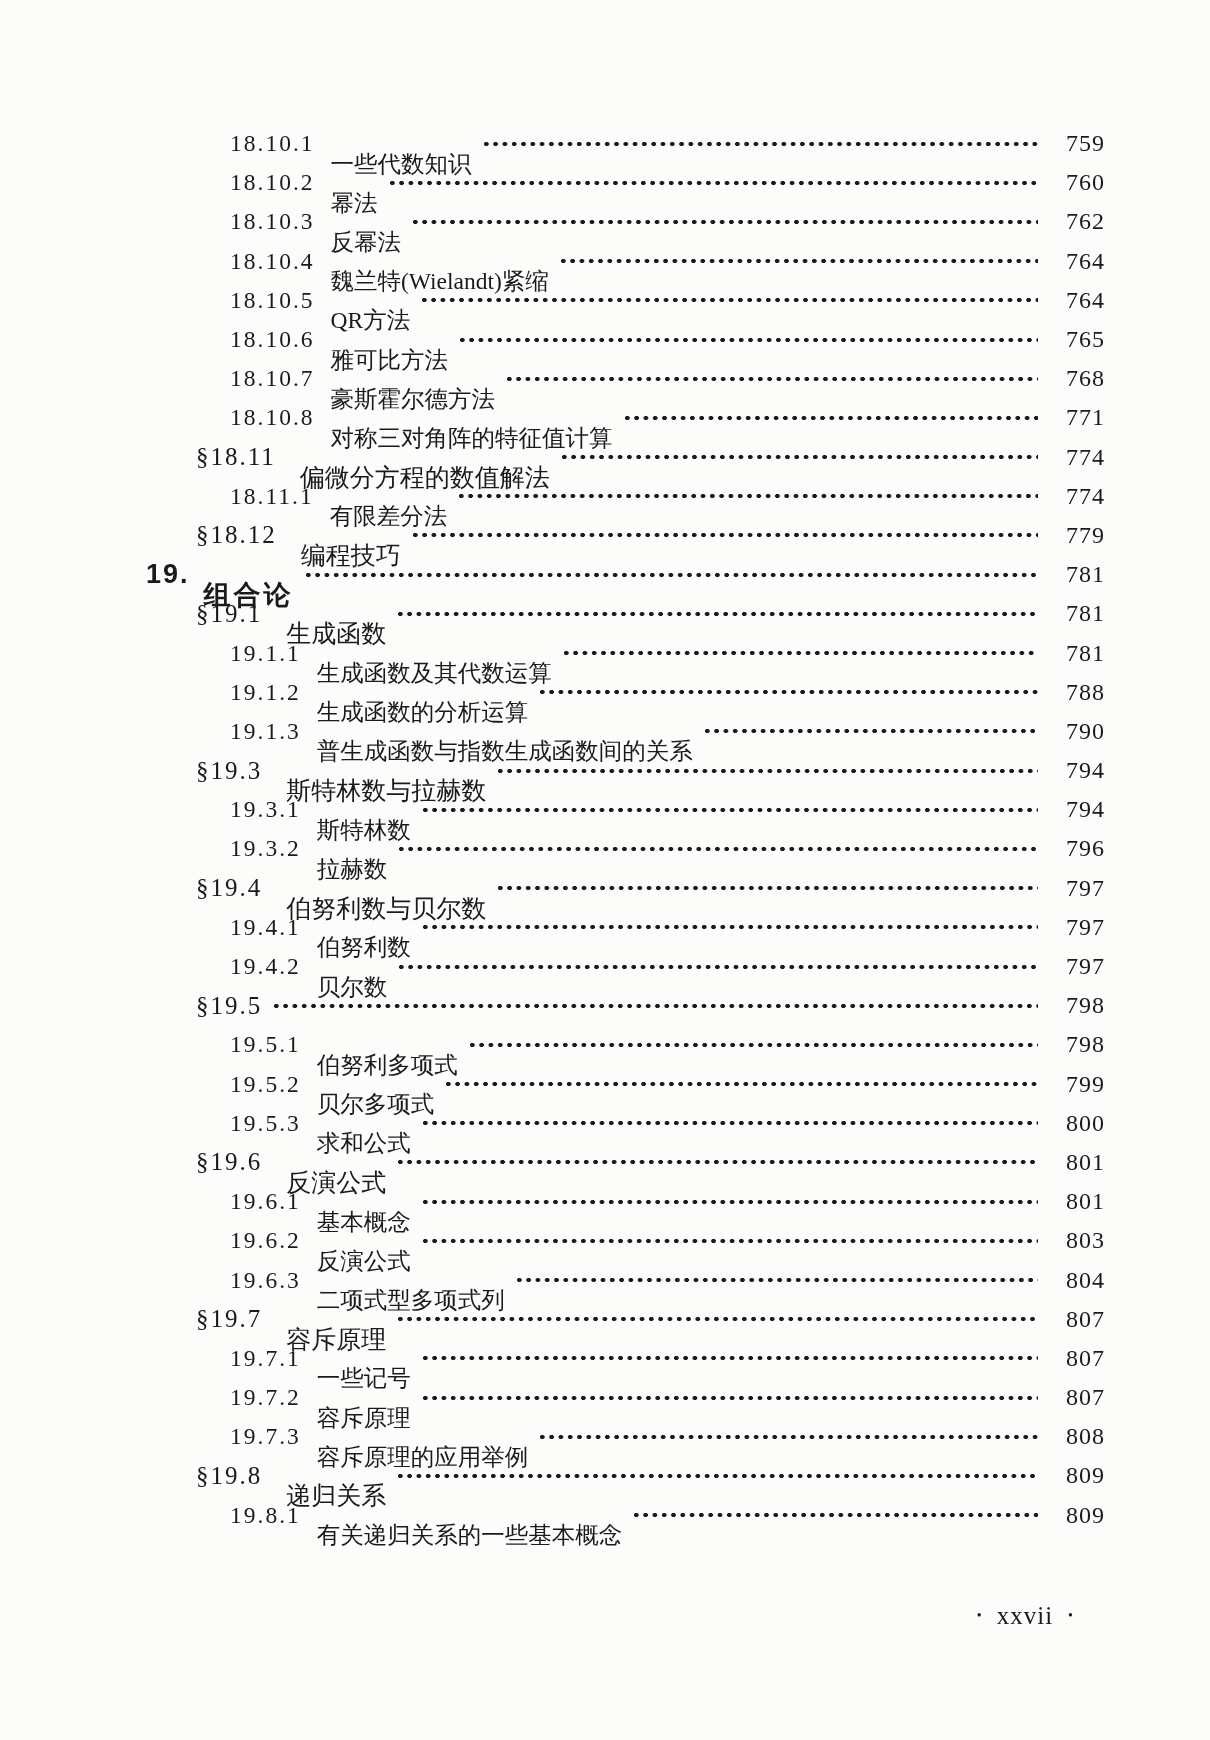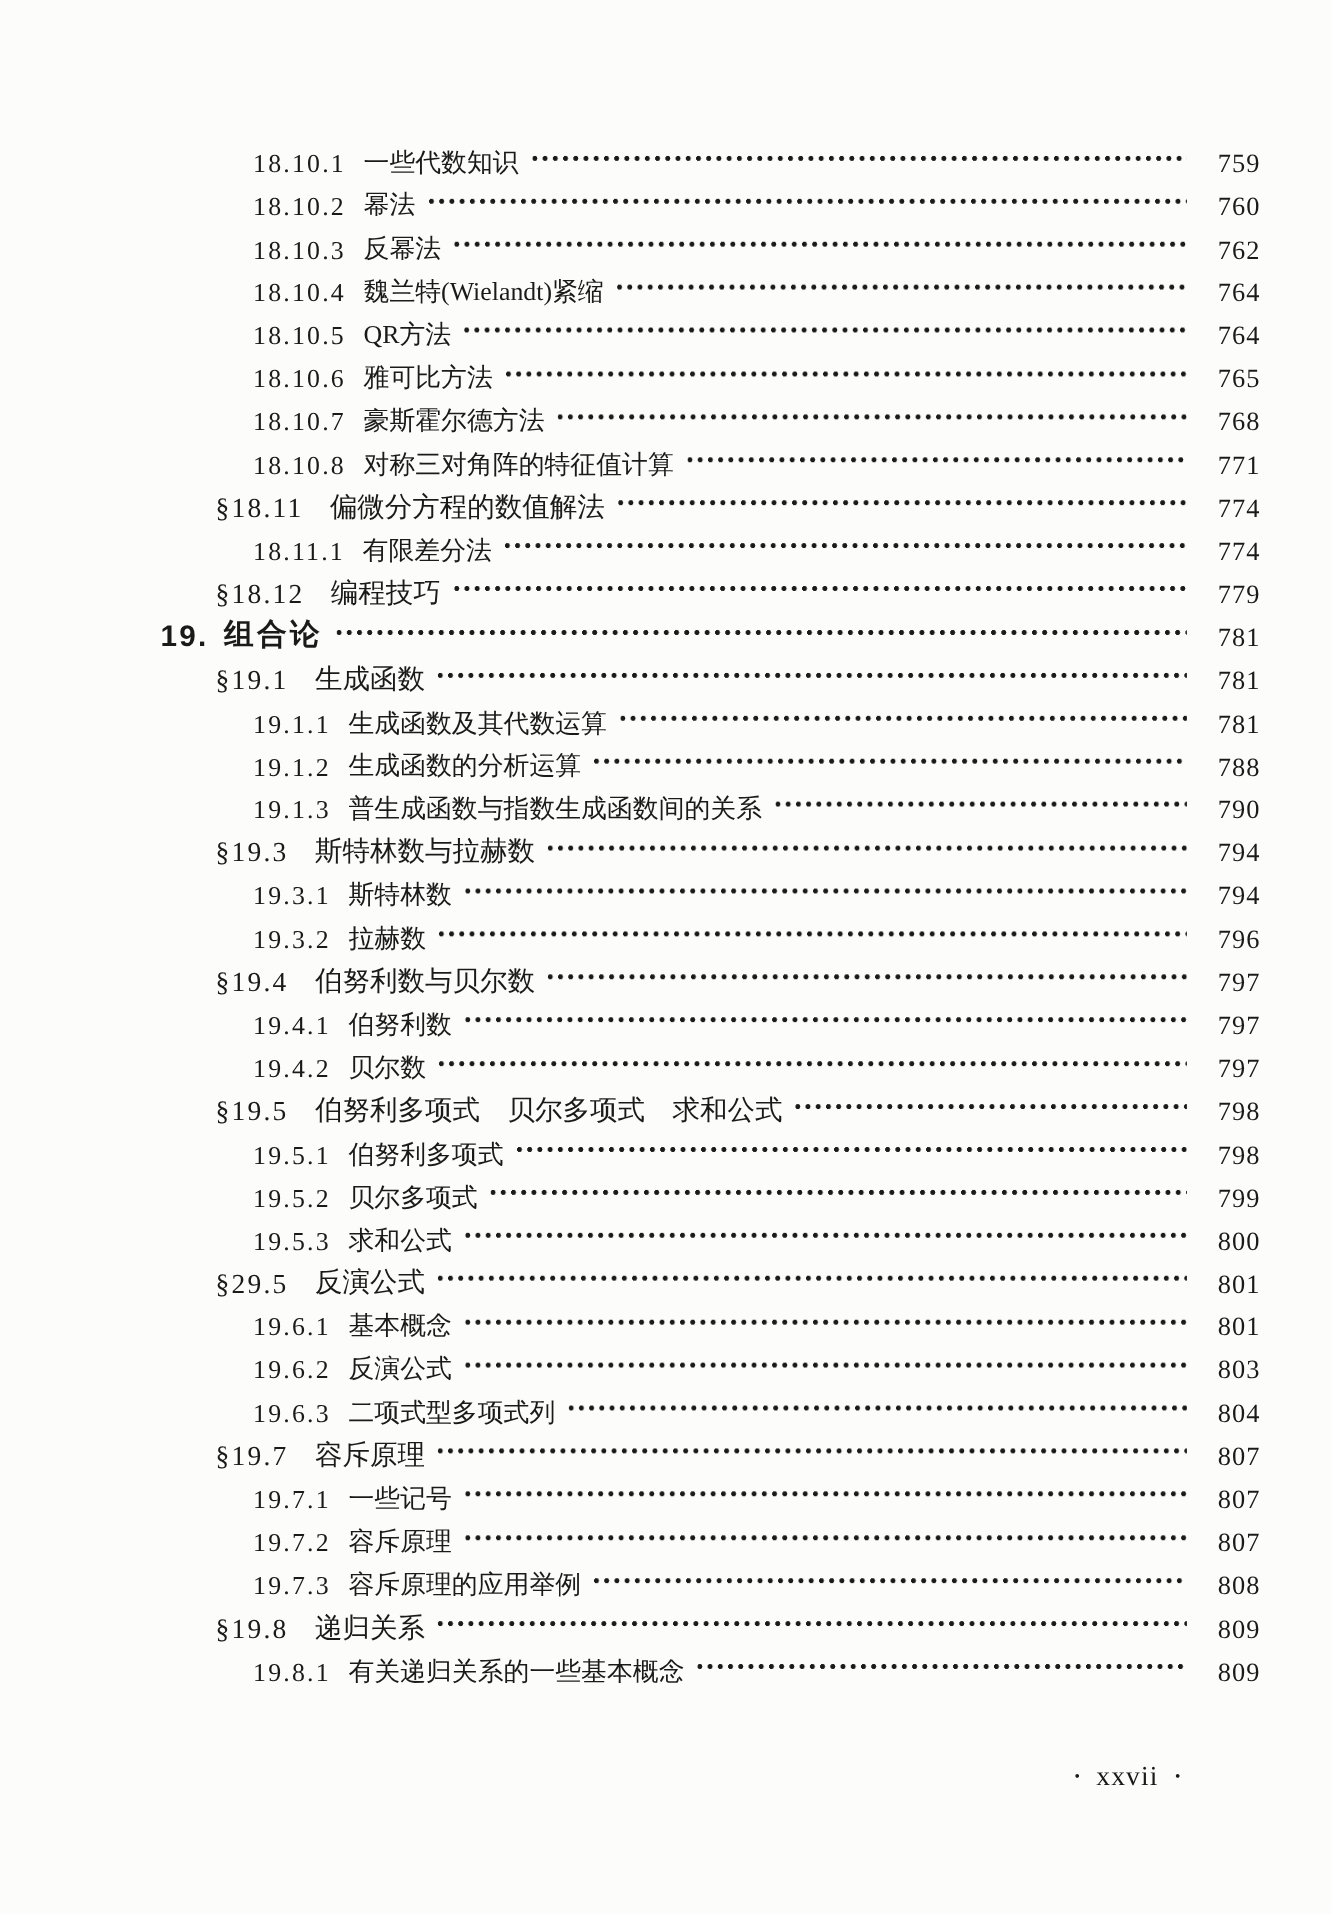--- a/index.html
+++ b/index.html
@@ -17,23 +17,23 @@
     overflow: hidden;
   }
   .toc {
     position: absolute;
     top: 124px;
     left: 0;
     right: 0;
   }
   .row {
     display: flex;
-    align-items: flex-end;
+    align-items: center;
     height: 39.2px;
-    padding-right: 64px;
+    padding-right: 105px;
     box-sizing: border-box;
   }
   .row.subsection {
     padding-left: 230px;
     font-size: 23.5px;
   }
   .row.section {
     padding-left: 196px;
     font-size: 25px;
   }
@@ -227,21 +227,20 @@
     <span class="pagenum">797</span>
   </div>
       <div class="row subsection">
     <span class="num">19.4.2</span>
     <span class="title">贝尔数</span>
     <span class="dots"></span>
     <span class="pagenum">797</span>
   </div>
       <div class="row section">
     <span class="num">§19.5</span>
-    <span class="title">伯努利多项式　贝尔多项式　求和公式</span>
     <span class="dots"></span>
     <span class="pagenum">798</span>
   </div>
       <div class="row subsection">
     <span class="num">19.5.1</span>
     <span class="title">伯努利多项式</span>
     <span class="dots"></span>
     <span class="pagenum">798</span>
   </div>
       <div class="row subsection">
@@ -250,21 +249,21 @@
     <span class="dots"></span>
     <span class="pagenum">799</span>
   </div>
       <div class="row subsection">
     <span class="num">19.5.3</span>
     <span class="title">求和公式</span>
     <span class="dots"></span>
     <span class="pagenum">800</span>
   </div>
       <div class="row section">
-    <span class="num">§29.5</span>
+    <span class="num">§19.6</span>
     <span class="title">反演公式</span>
     <span class="dots"></span>
     <span class="pagenum">801</span>
   </div>
       <div class="row subsection">
     <span class="num">19.6.1</span>
     <span class="title">基本概念</span>
     <span class="dots"></span>
     <span class="pagenum">801</span>
   </div>

